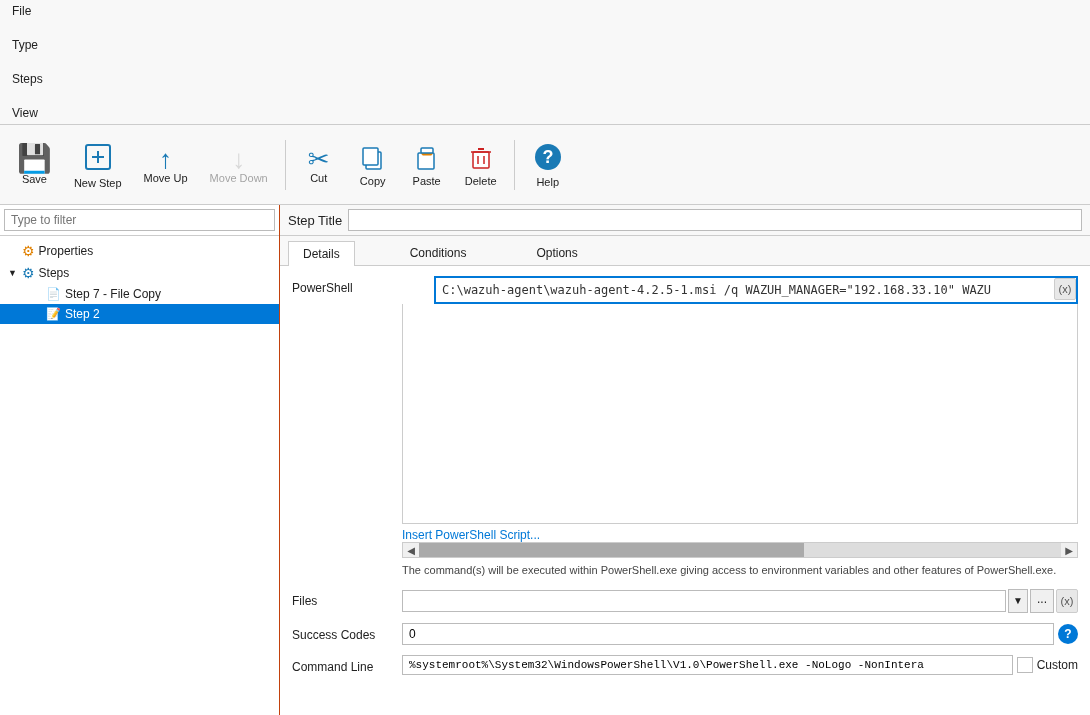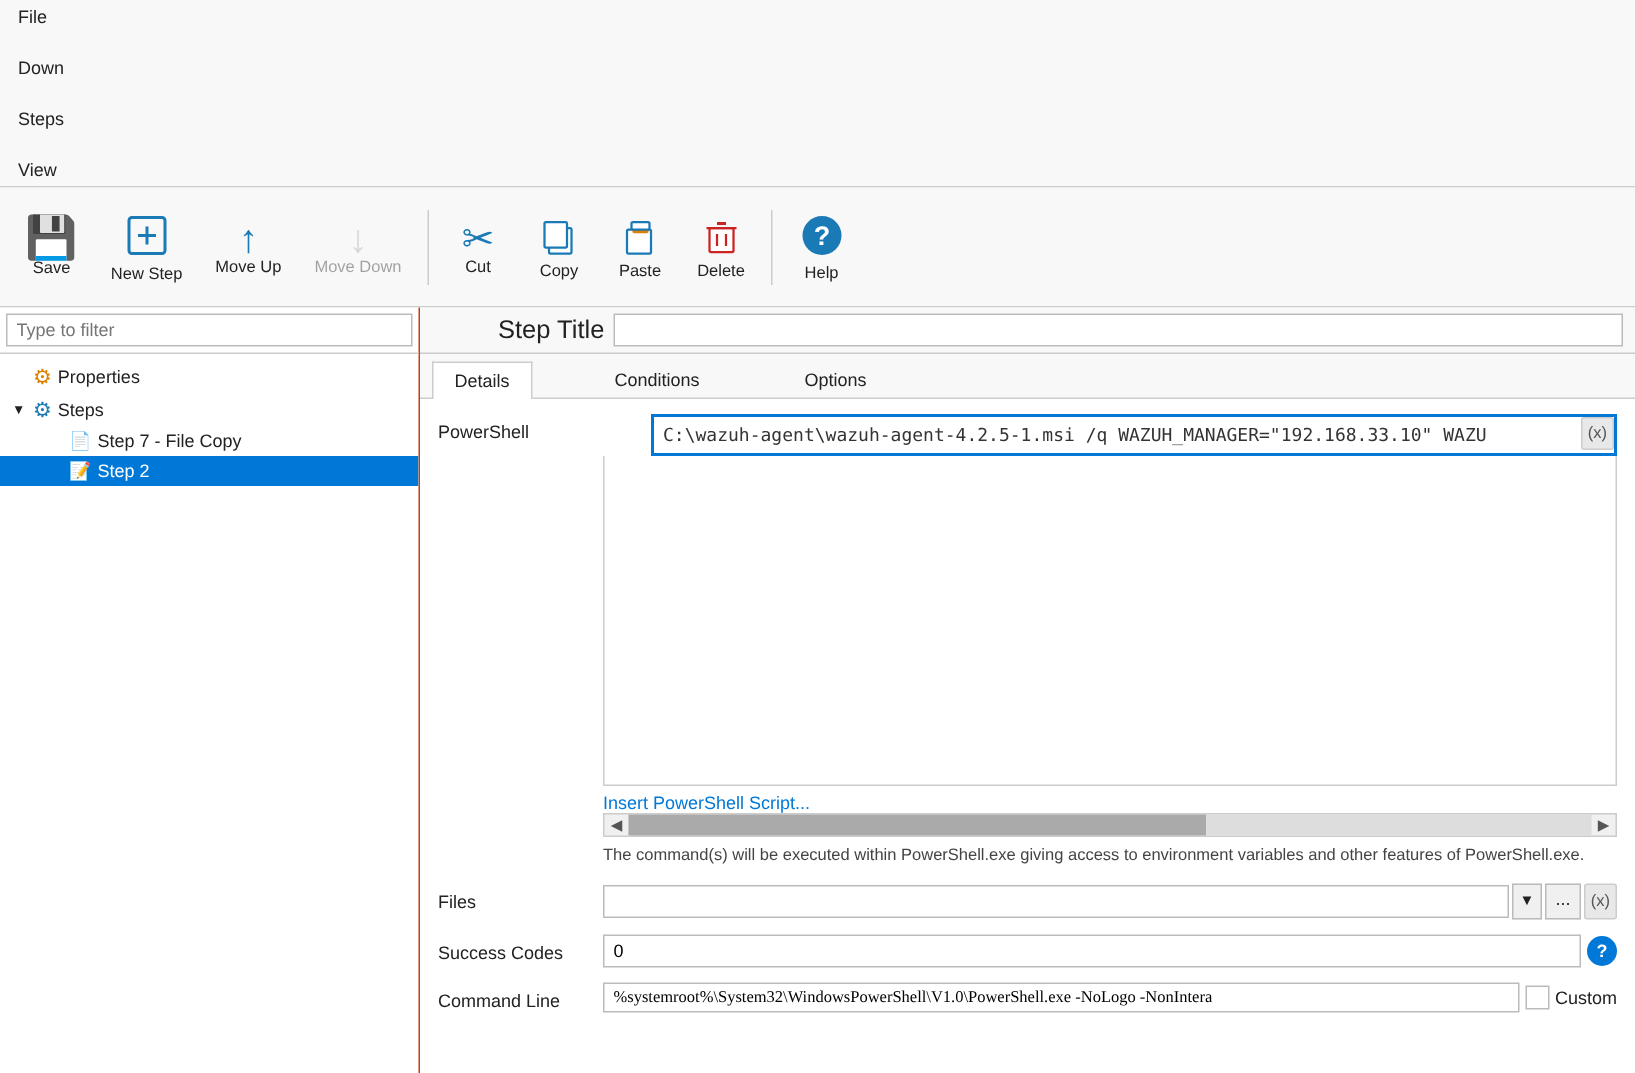--- a/index.html
+++ b/index.html
@@ -36,21 +36,21 @@
     .tree-item-props { padding-left: 8px; }
     .tree-item-steps { padding-left: 8px; }
     .tree-item-step1 { padding-left: 32px; }
     .tree-item-step2 { padding-left: 32px; }
 
     
     .right-panel { flex: 1; display: flex; flex-direction: column; background: #f0f0f0; }
 
     
     .step-title-row { display: flex; align-items: center; padding: 4px 8px; background: #f8f8f8; border-bottom: 1px solid #ccc; gap: 6px; }
-    .step-title-label { font-size: 17px; color: #222; white-space: nowrap; margin-left: 44px; }
+    .step-title-label { font-size: 13px; color: #222; white-space: nowrap; }
     .step-title-input { flex: 1; border: 1px solid #bbb; padding: 3px 6px; font-size: 12px; }
 
     
     .tabs-row { display: flex; border-bottom: 1px solid #ccc; background: #f8f8f8; padding: 0 8px; gap: 38px; }
     .tab { padding: 5px 14px; cursor: pointer; border: 1px solid transparent; border-bottom: none; font-size: 12px; margin-right: 2px; margin-top: 4px; }
     .tab.active { background: #fff; border-color: #ccc; border-bottom-color: #fff; position: relative; top: 1px; }
 
     
     .content { flex: 1; background: #fff; padding: 10px 12px; overflow-y: auto; }
 
@@ -85,30 +85,30 @@
     .files-browse-btn { padding: 2px 6px; border: 1px solid #bbb; background: #f0f0f0; cursor: pointer; font-size: 12px; height: 24px; }
     .x-btn { width: 22px; height: 24px; background: #e8e8e8; border: 1px solid #ccc; cursor: pointer; display: flex; align-items: center; justify-content: center; font-size: 11px; color: #555; border-radius: 2px; }
 
     
     .success-input-wrap { display: flex; align-items: center; gap: 4px; }
     .success-input { flex: 1; border: 1px solid #bbb; padding: 3px 6px; font-size: 12px; }
     .help-btn { width: 20px; height: 20px; background: #0078d7; border-radius: 50%; color: #fff; display: flex; align-items: center; justify-content: center; font-size: 12px; font-weight: bold; cursor: pointer; }
 
     
     .cmdline-wrap { display: flex; align-items: center; gap: 4px; }
-    .cmdline-input { flex: 1; border: 1px solid #bbb; padding: 3px 6px; font-size: 11px; font-family: Liberation Serif, serif; }
+    .cmdline-input { flex: 1; border: 1px solid #bbb; padding: 3px 6px; font-size: 11px; font-family: Liberation Mono, monospace; }
     .cmdline-check { width: 16px; height: 16px; border: 1px solid #bbb; background: #fff; cursor: pointer; flex-shrink: 0; }
     .cmdline-custom-label { font-size: 12px; white-space: nowrap; }
   </style>
 </head>
 <body>
 
 <div class="menubar">
   <span>File</span>
-  <span>Down</span>
+  <span>Type</span>
   <span>Steps</span>
   <span>View</span>
 </div>
 
 <div class="toolbar">
 
   <div class="toolbar-btn">
     <span class="icon icon-blue">💾</span>
     <span>Save</span>
   </div>

